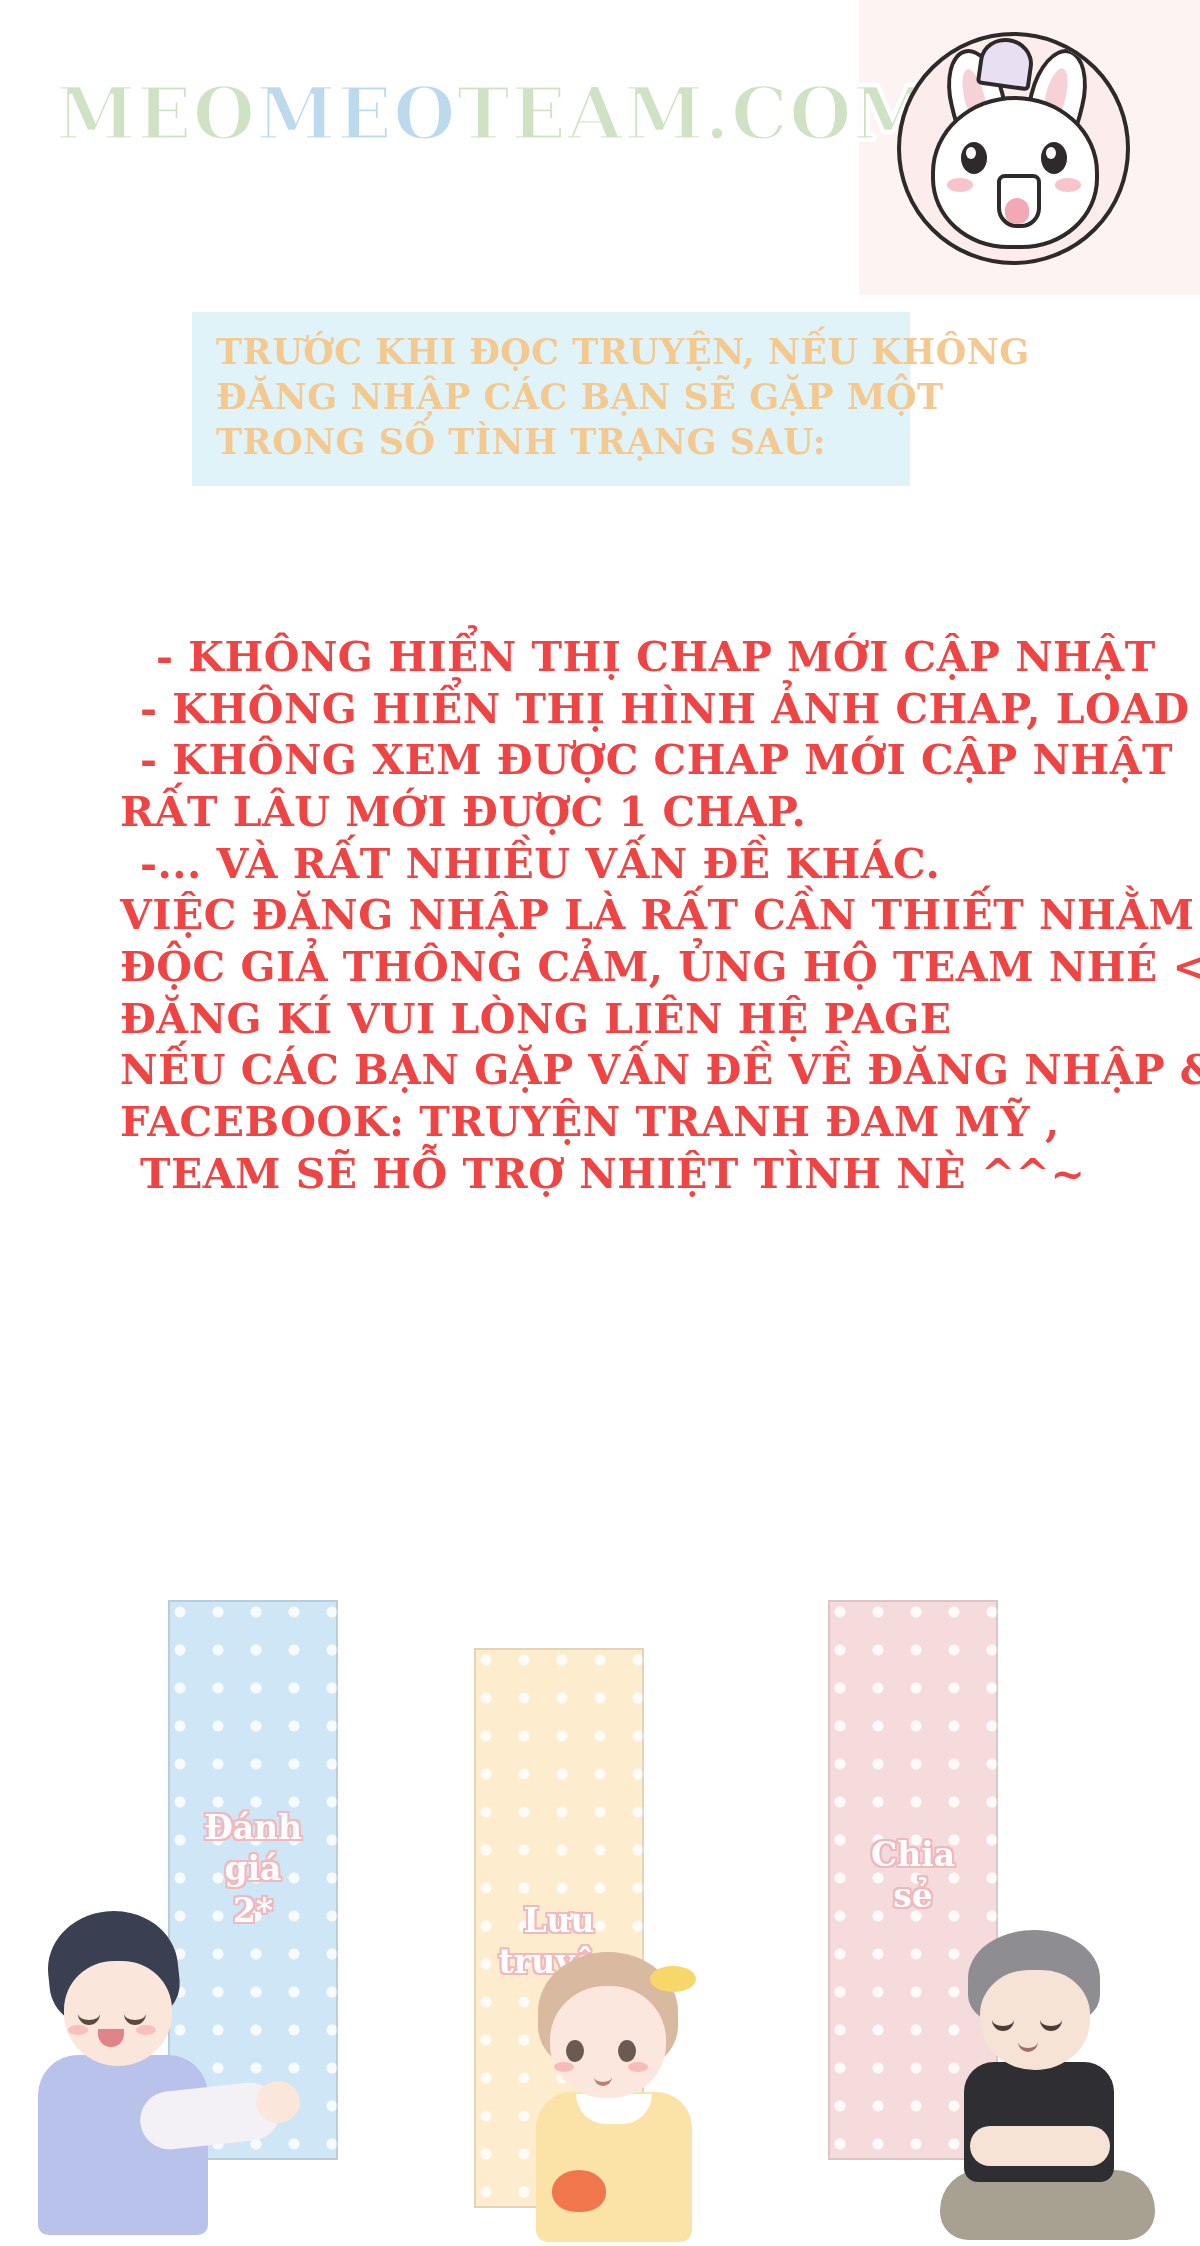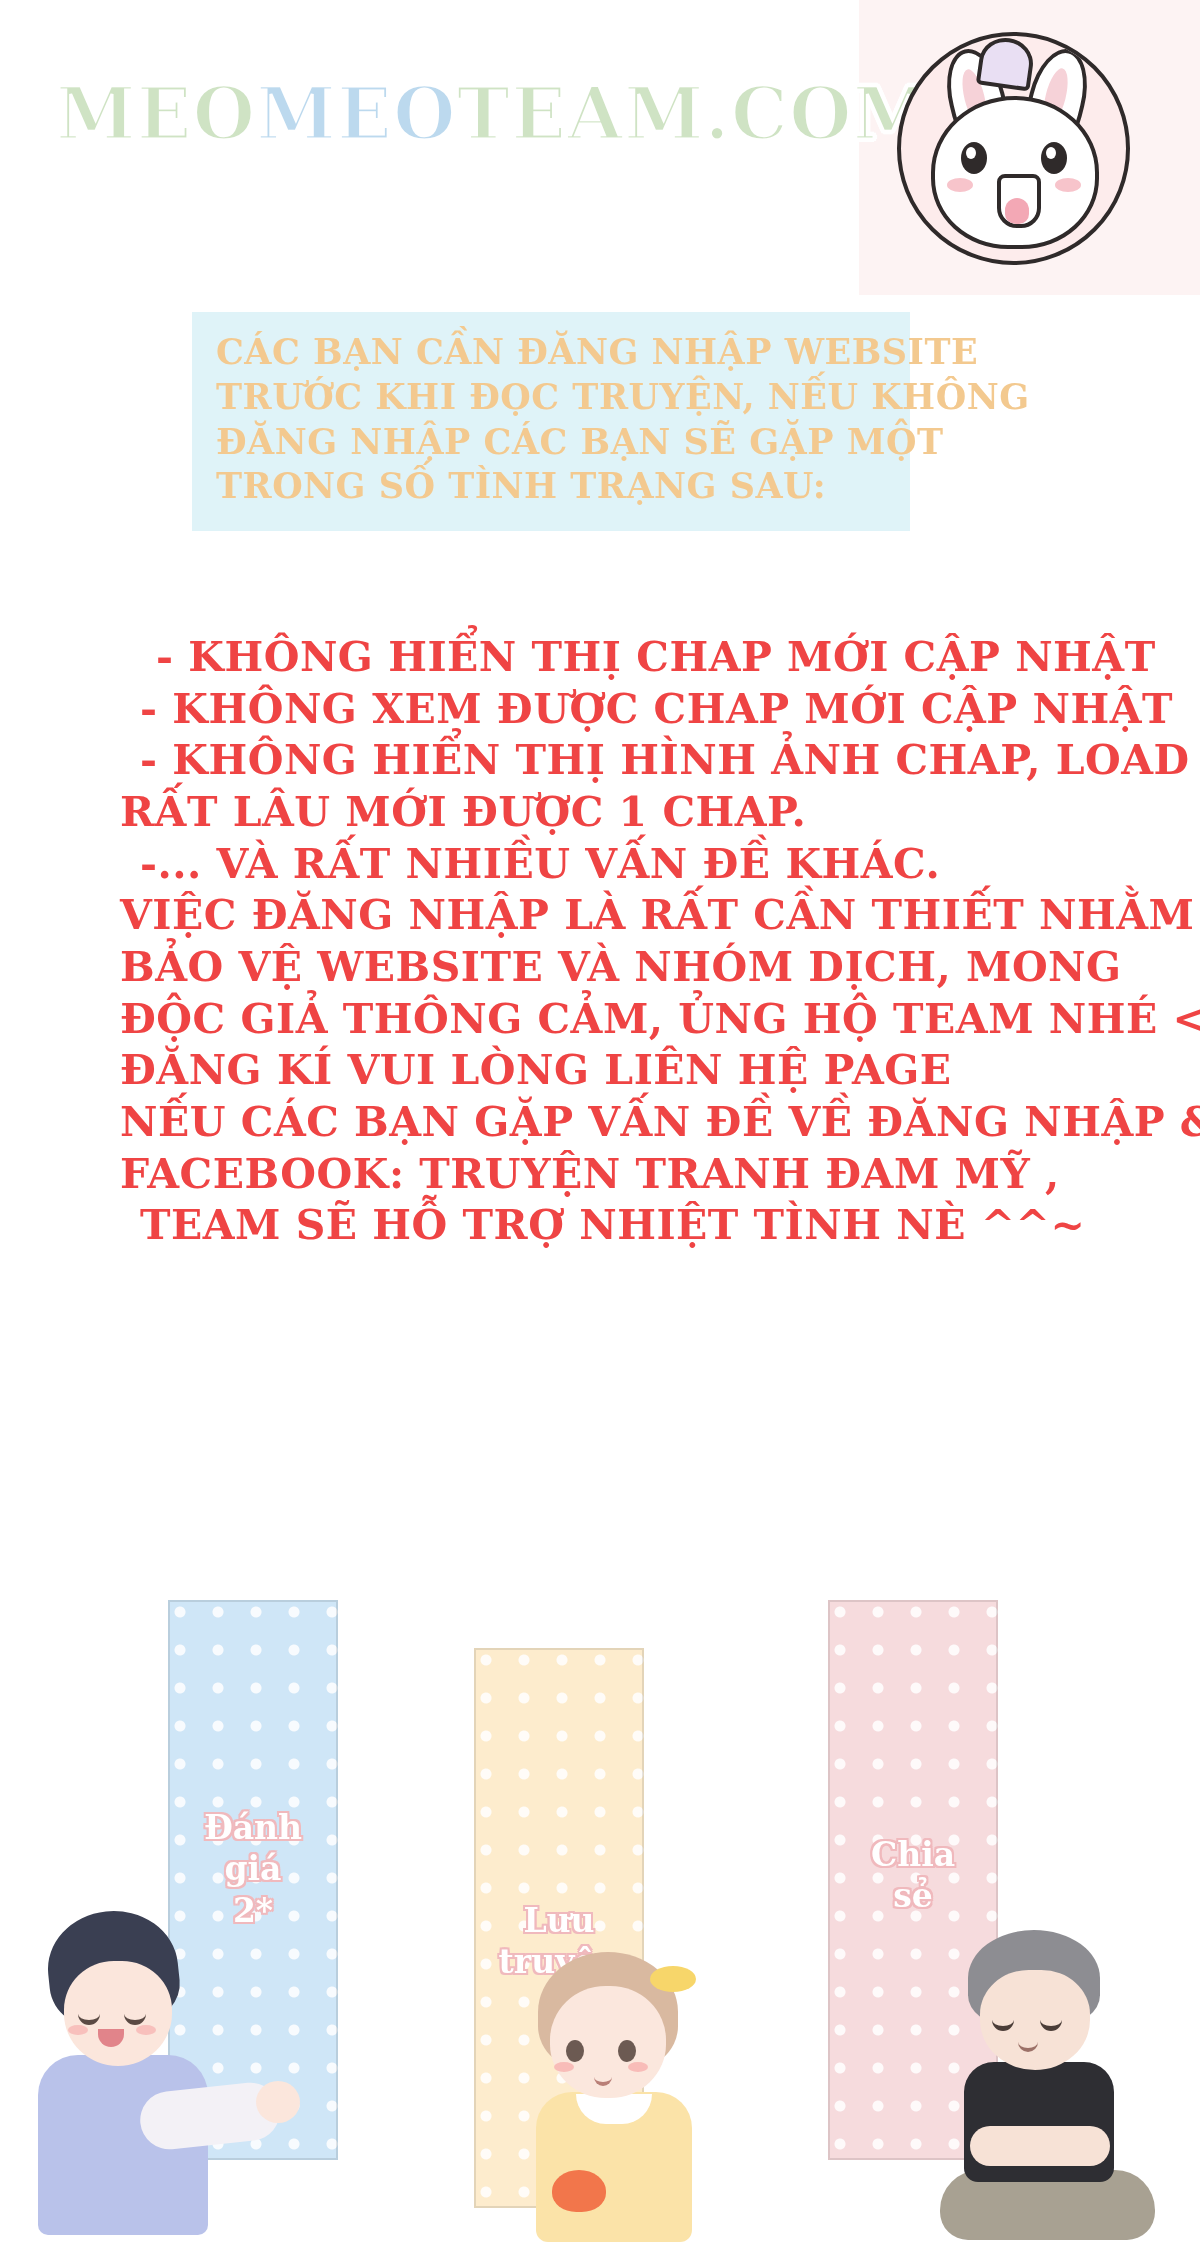--- a/index.html
+++ b/index.html
@@ -479,34 +479,32 @@
       <div class="blush l"></div>
       <div class="blush r"></div>
       <div class="mouth">
           <div class="tongue"></div>
         </div>
     </div>
   </div>
 </div>
 
 <div class="notice-box">
-  <div class="notice-line first">CÁC BẠN CẦN ĐĂNG NHẬP WEBSITE</div>
   <div class="notice-line">TRƯỚC KHI ĐỌC TRUYỆN, NẾU KHÔNG</div>
   <div class="notice-line">ĐĂNG NHẬP CÁC BẠN SẼ GẶP MỘT</div>
   <div class="notice-line">TRONG SỐ TÌNH TRẠNG SAU:</div>
 </div>
 
 <div class="body-text">
   <div class="body-line indent">- KHÔNG HIỂN THỊ CHAP MỚI CẬP NHẬT</div>
+  <div class="body-line indent2">- KHÔNG HIỂN THỊ HÌNH ẢNH CHAP, LOAD</div>
   <div class="body-line indent2">- KHÔNG XEM ĐƯỢC CHAP MỚI CẬP NHẬT</div>
-  <div class="body-line indent2">- KHÔNG HIỂN THỊ HÌNH ẢNH CHAP, LOAD</div>
   <div class="body-line">RẤT LÂU MỚI ĐƯỢC 1 CHAP.</div>
   <div class="body-line indent2">-... VÀ RẤT NHIỀU VẤN ĐỀ KHÁC.</div>
   <div class="body-line">VIỆC ĐĂNG NHẬP LÀ RẤT CẦN THIẾT NHẰM</div>
-  <div class="body-line">BẢO VỆ WEBSITE VÀ NHÓM DỊCH, MONG</div>
   <div class="body-line">ĐỘC GIẢ THÔNG CẢM, ỦNG HỘ TEAM NHÉ &lt;3</div>
   <div class="body-line">ĐĂNG KÍ VUI LÒNG LIÊN HỆ PAGE</div>
   <div class="body-line">NẾU CÁC BẠN GẶP VẤN ĐỀ VỀ ĐĂNG NHẬP &amp;</div>
   <div class="body-line">FACEBOOK: TRUYỆN TRANH ĐAM MỸ ,</div>
   <div class="body-line indent2">TEAM SẼ HỖ TRỢ NHIỆT TÌNH NÈ ^^~</div>
 </div>
 
 <div class="cards">
 
   <div class="card blue">

